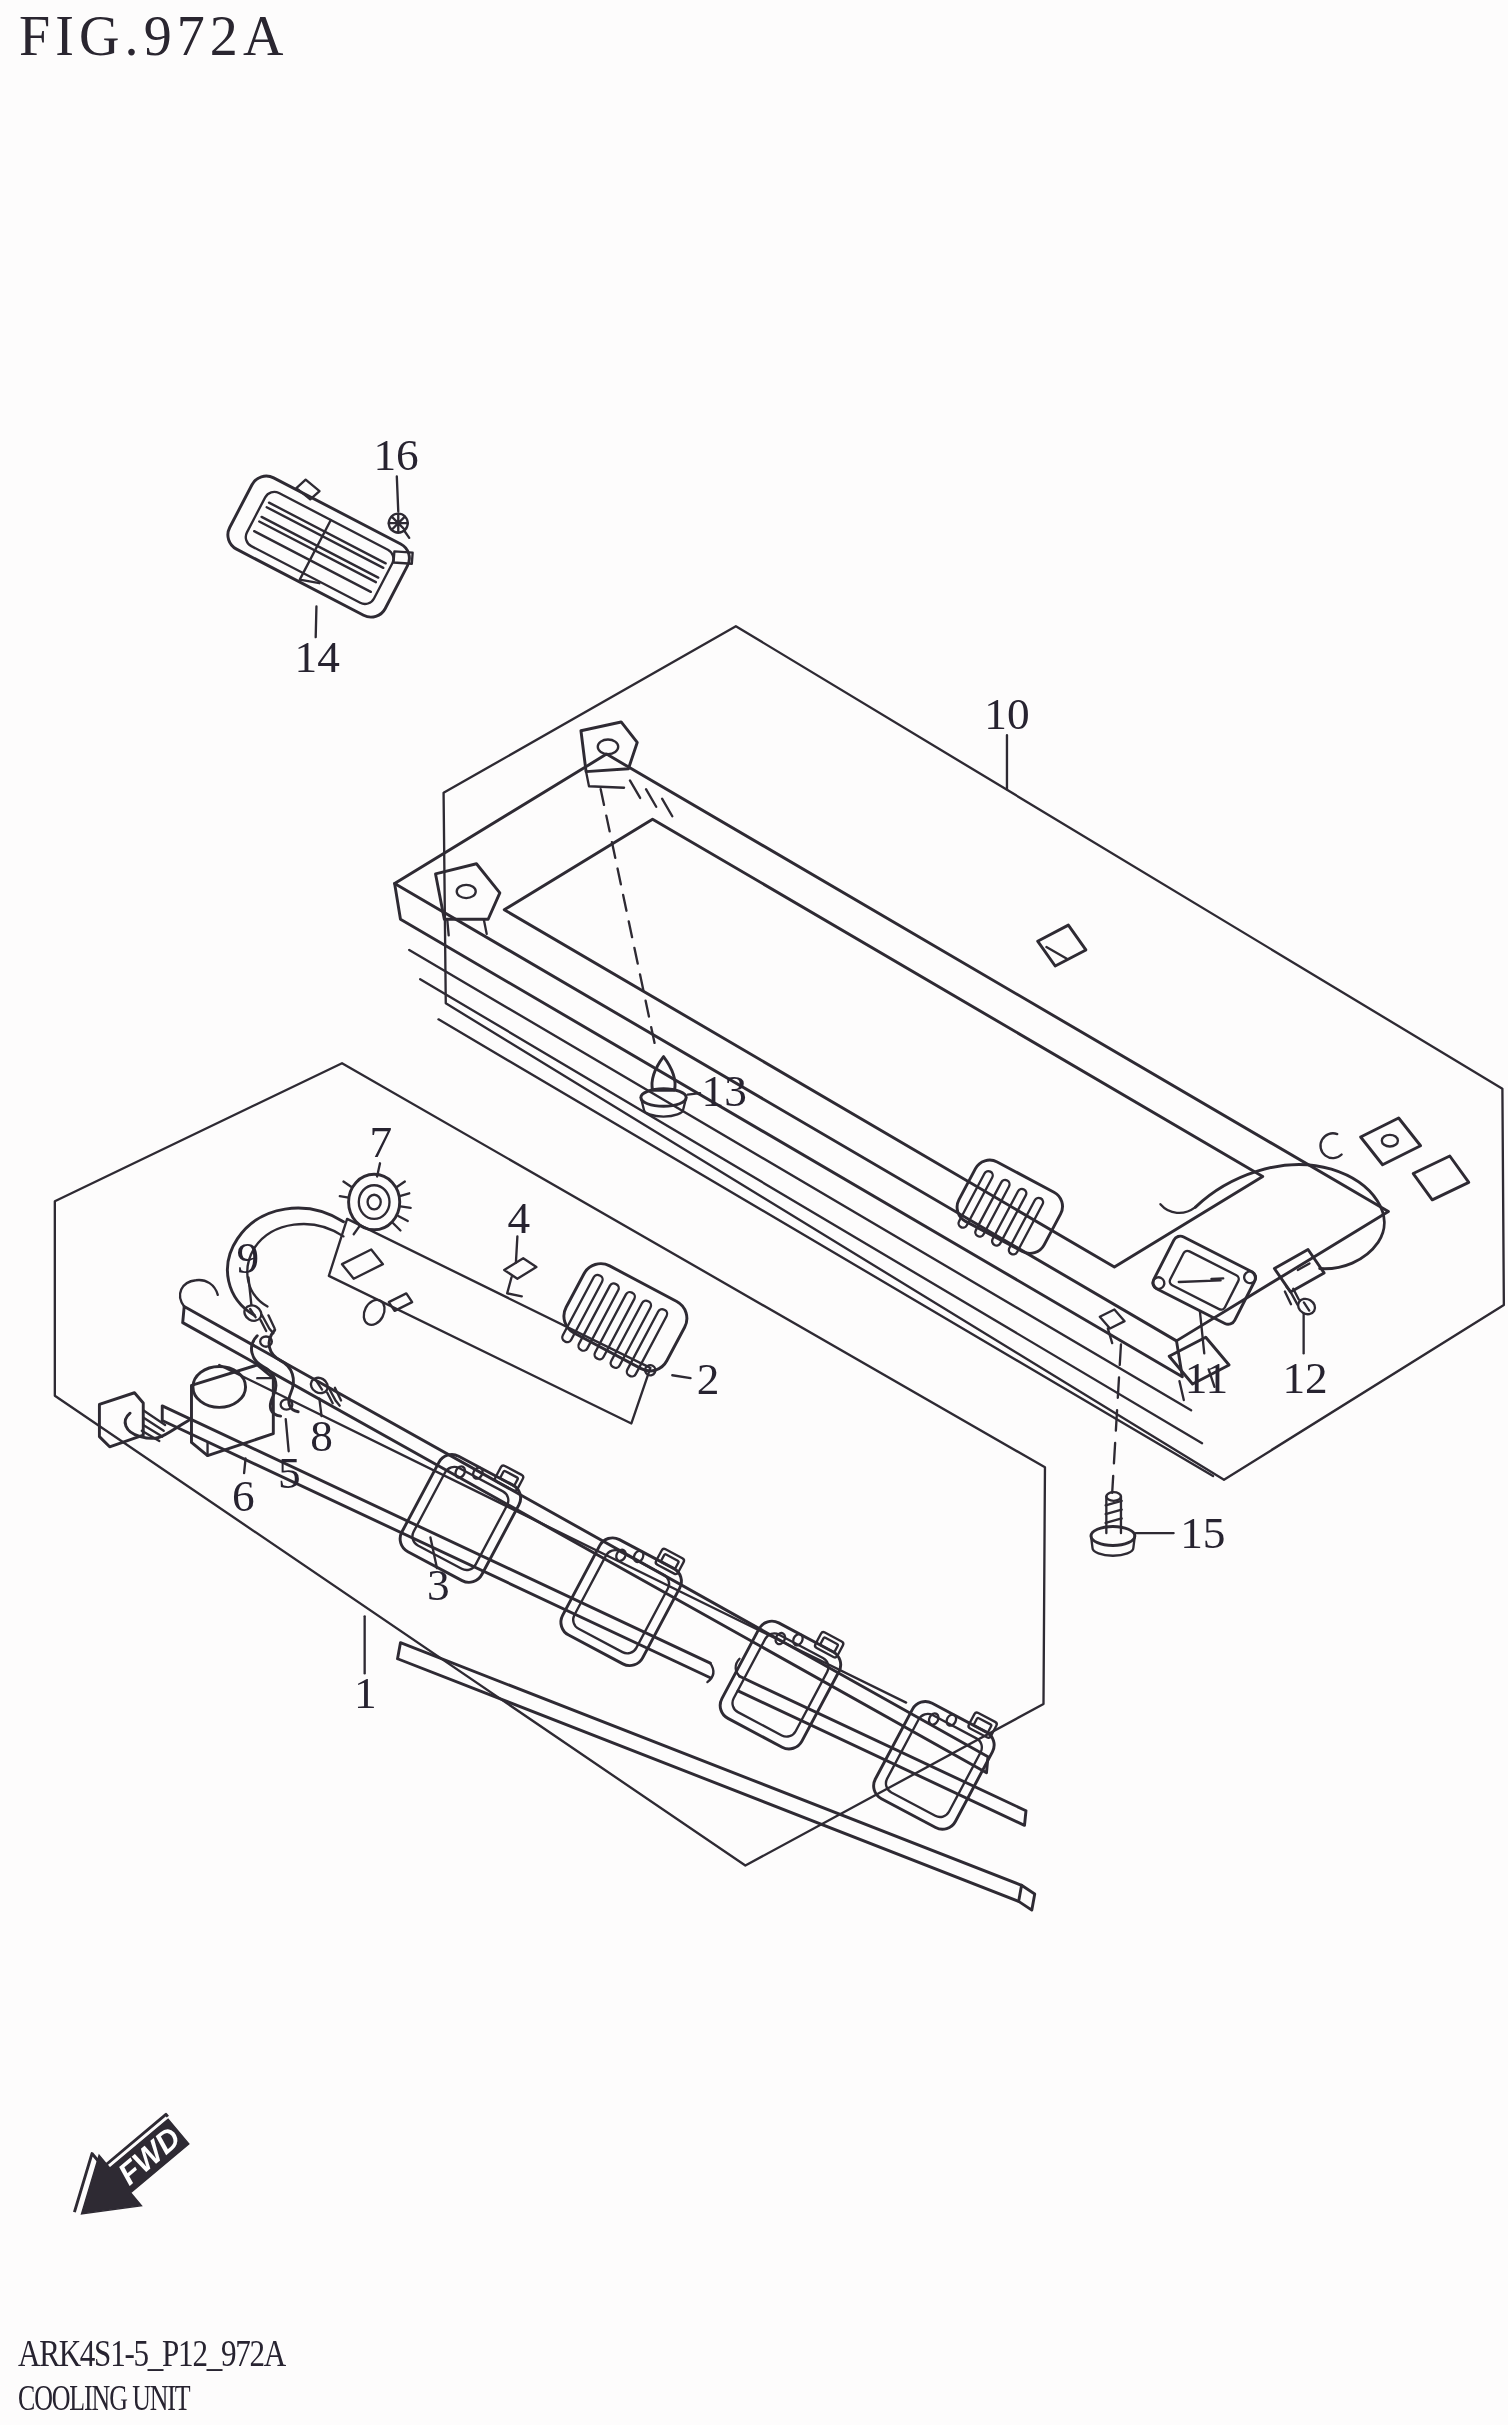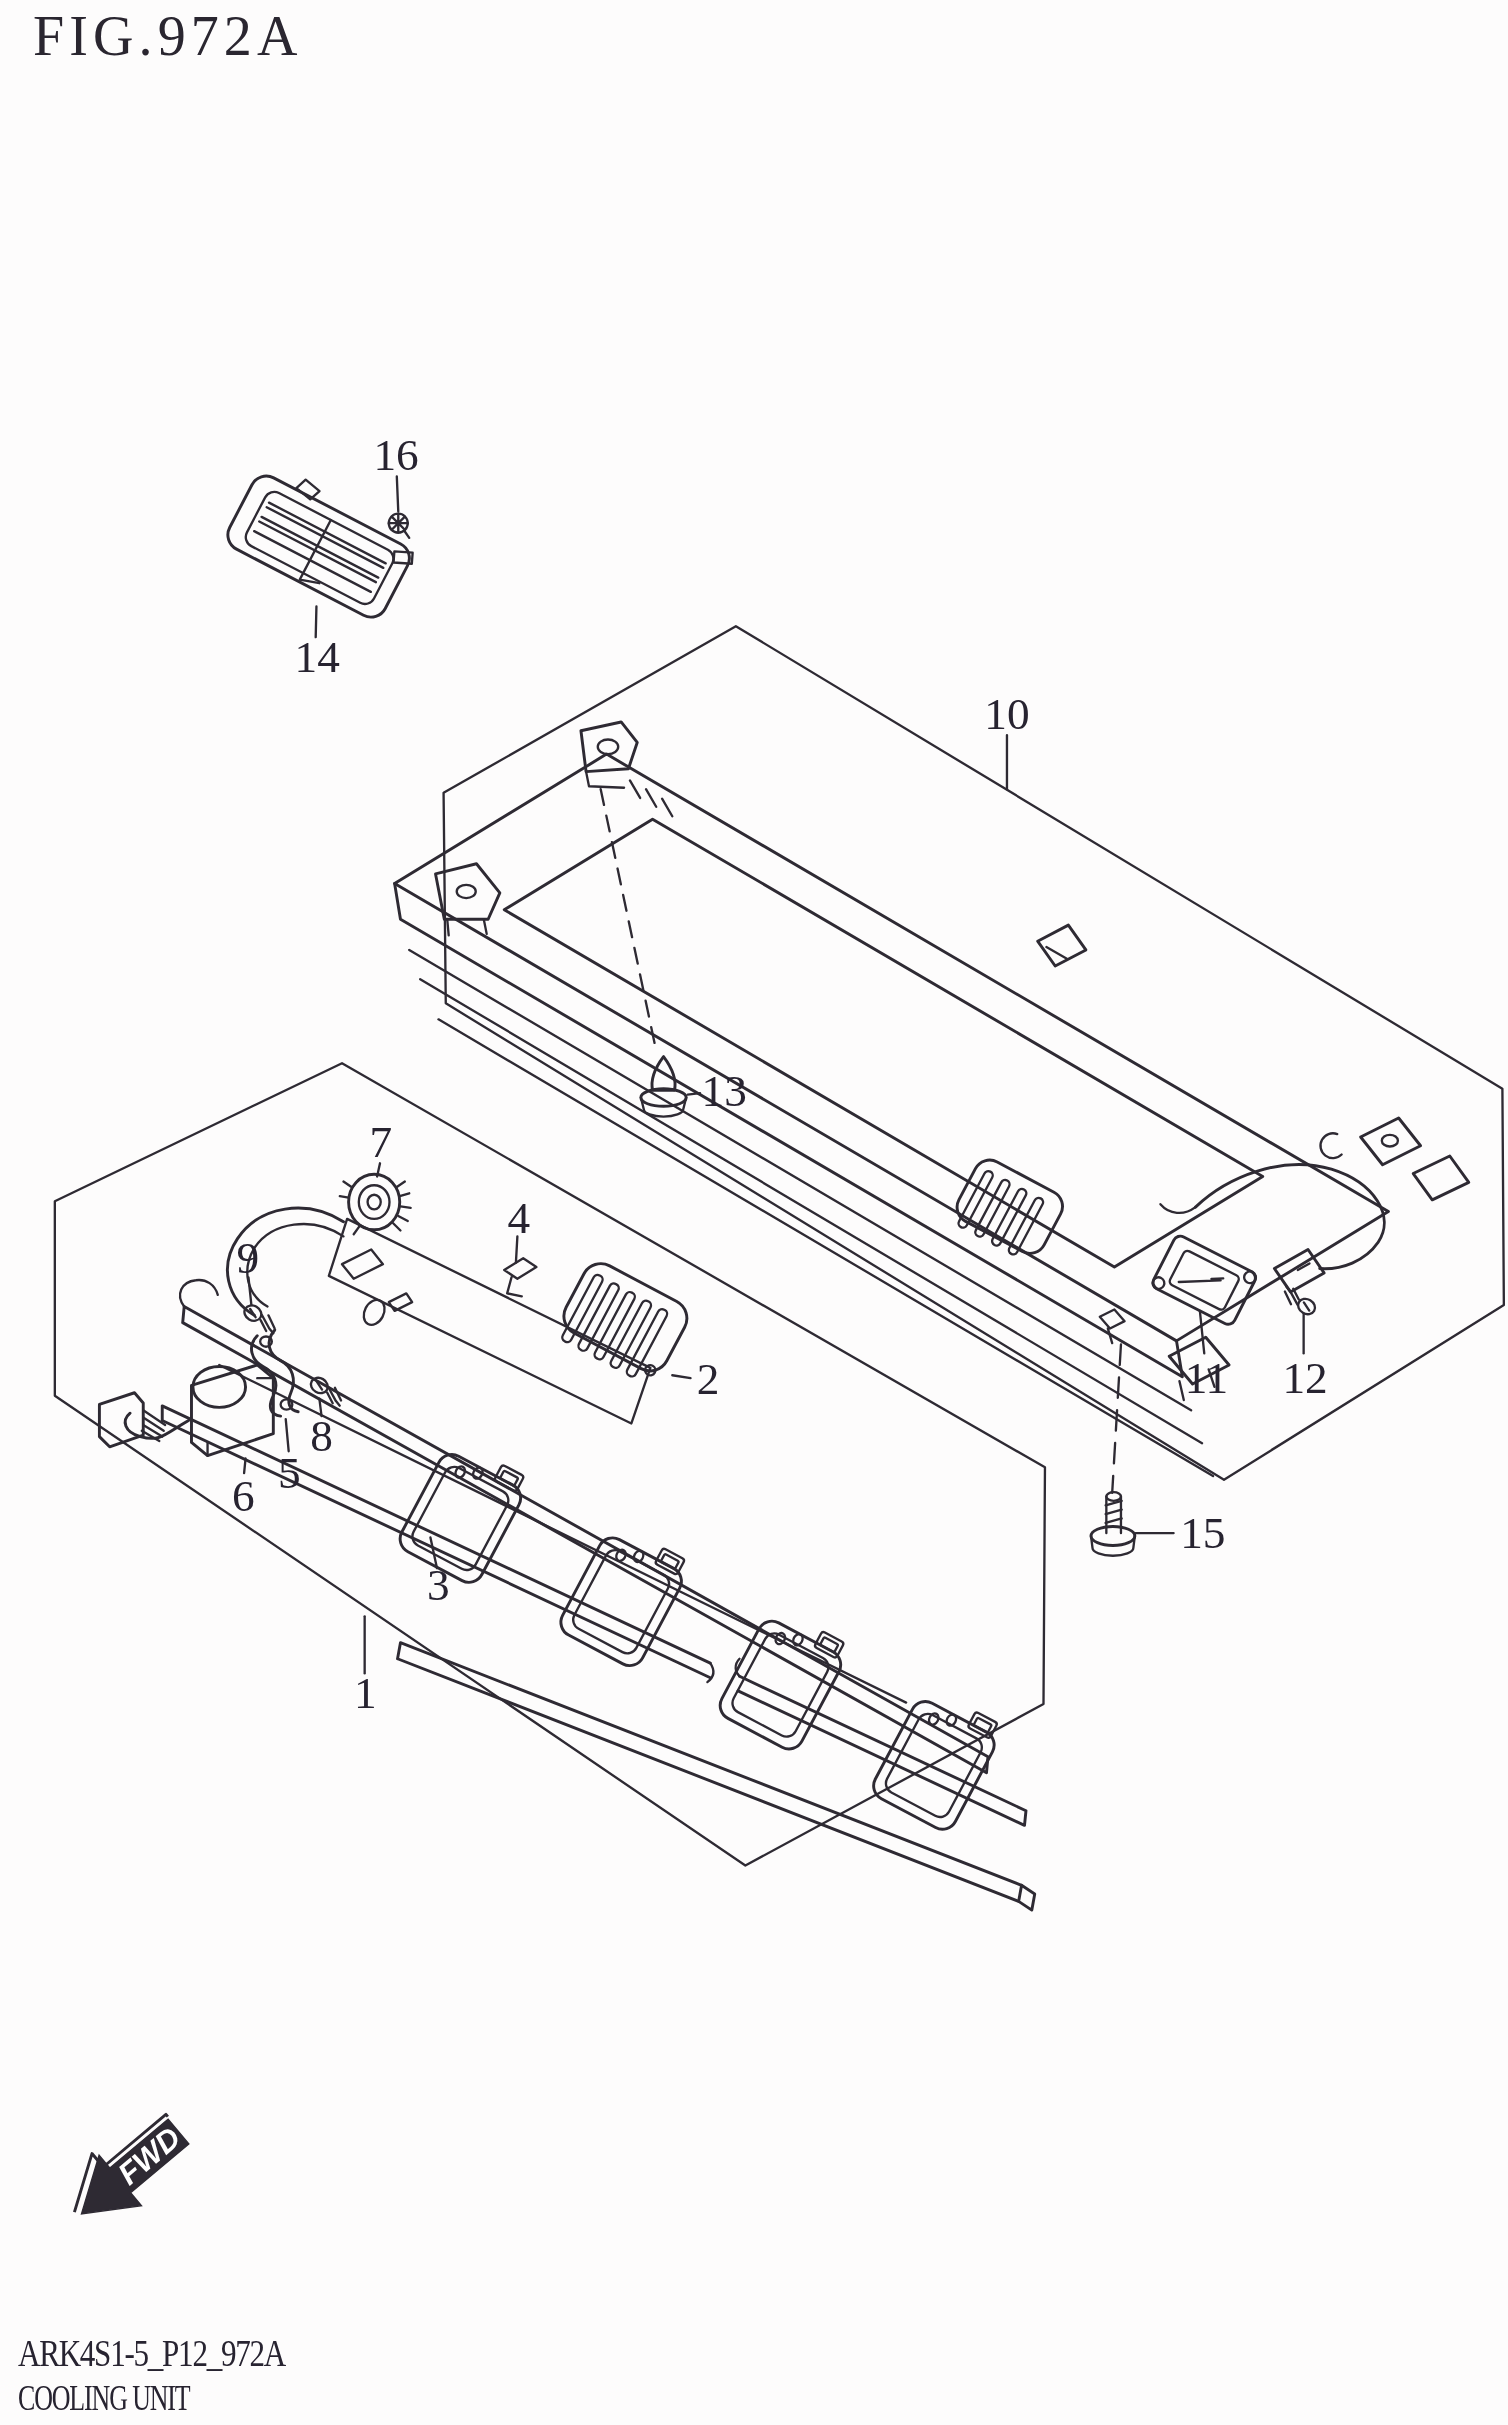--- a/index.html
+++ b/index.html
@@ -1,18 +1,18 @@
 <!DOCTYPE html>
 <html style="font-size:11.7px"><head>
 <meta charset="utf-8">
 <style>
   html,body{margin:0;padding:0;background:#e8e8e8;}
   .page{position:relative;width:1509px;height:2426px;background:#fdfcfc;overflow:hidden;
         font-family:"Liberation Serif", serif;color:#292530;}
-  .fig-title{position:absolute;left:33px;top:4.4px;font-size:56px;letter-spacing:5.1px;
+  .fig-title{position:absolute;left:19px;top:4.4px;font-size:56px;letter-spacing:5.1px;
              font-weight:normal;color:#2a2630;}
   .footer-code{position:absolute;left:17.5px;top:2332px;font-size:37px;letter-spacing:-1.5px;
                transform:scaleX(.84);transform-origin:0 0;white-space:nowrap;color:#272330;}
   .footer-name{position:absolute;left:17.5px;top:2379px;font-size:35px;letter-spacing:-1.5px;
                transform:scaleX(.74);transform-origin:0 0;white-space:nowrap;color:#272330;}
   svg{position:absolute;left:0;top:0;}
   .ln{stroke:#2e2a33;fill:none;stroke-width:4;stroke-linecap:round;stroke-linejoin:round;}
   .thin{stroke-width:3.2;}
   .part-num{font-family:"Liberation Serif",serif;font-size:62px;fill:#272330;
             text-anchor:middle;}

